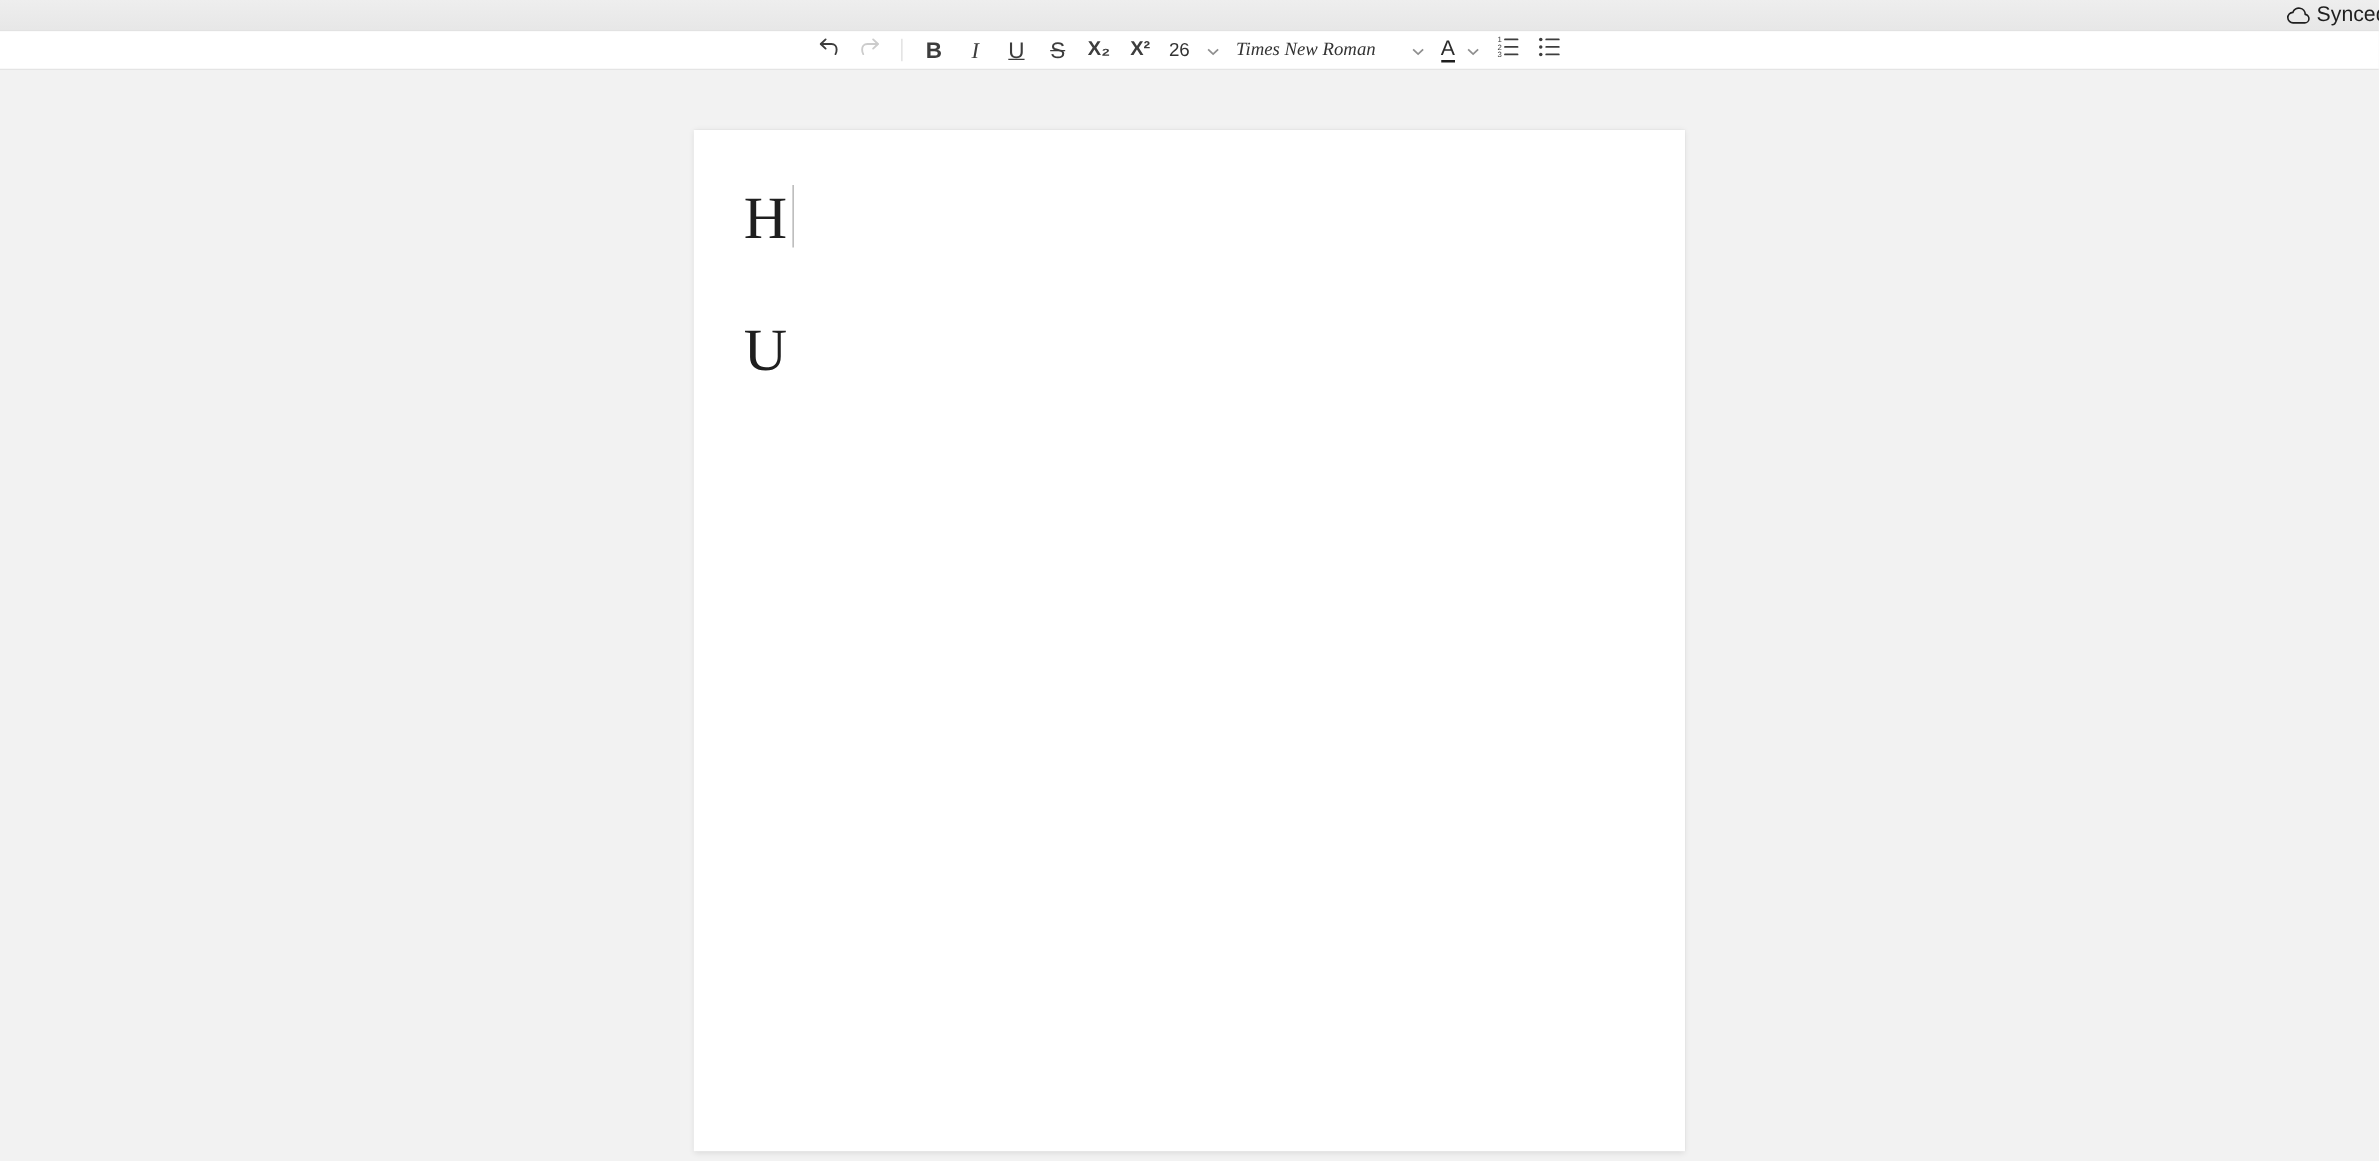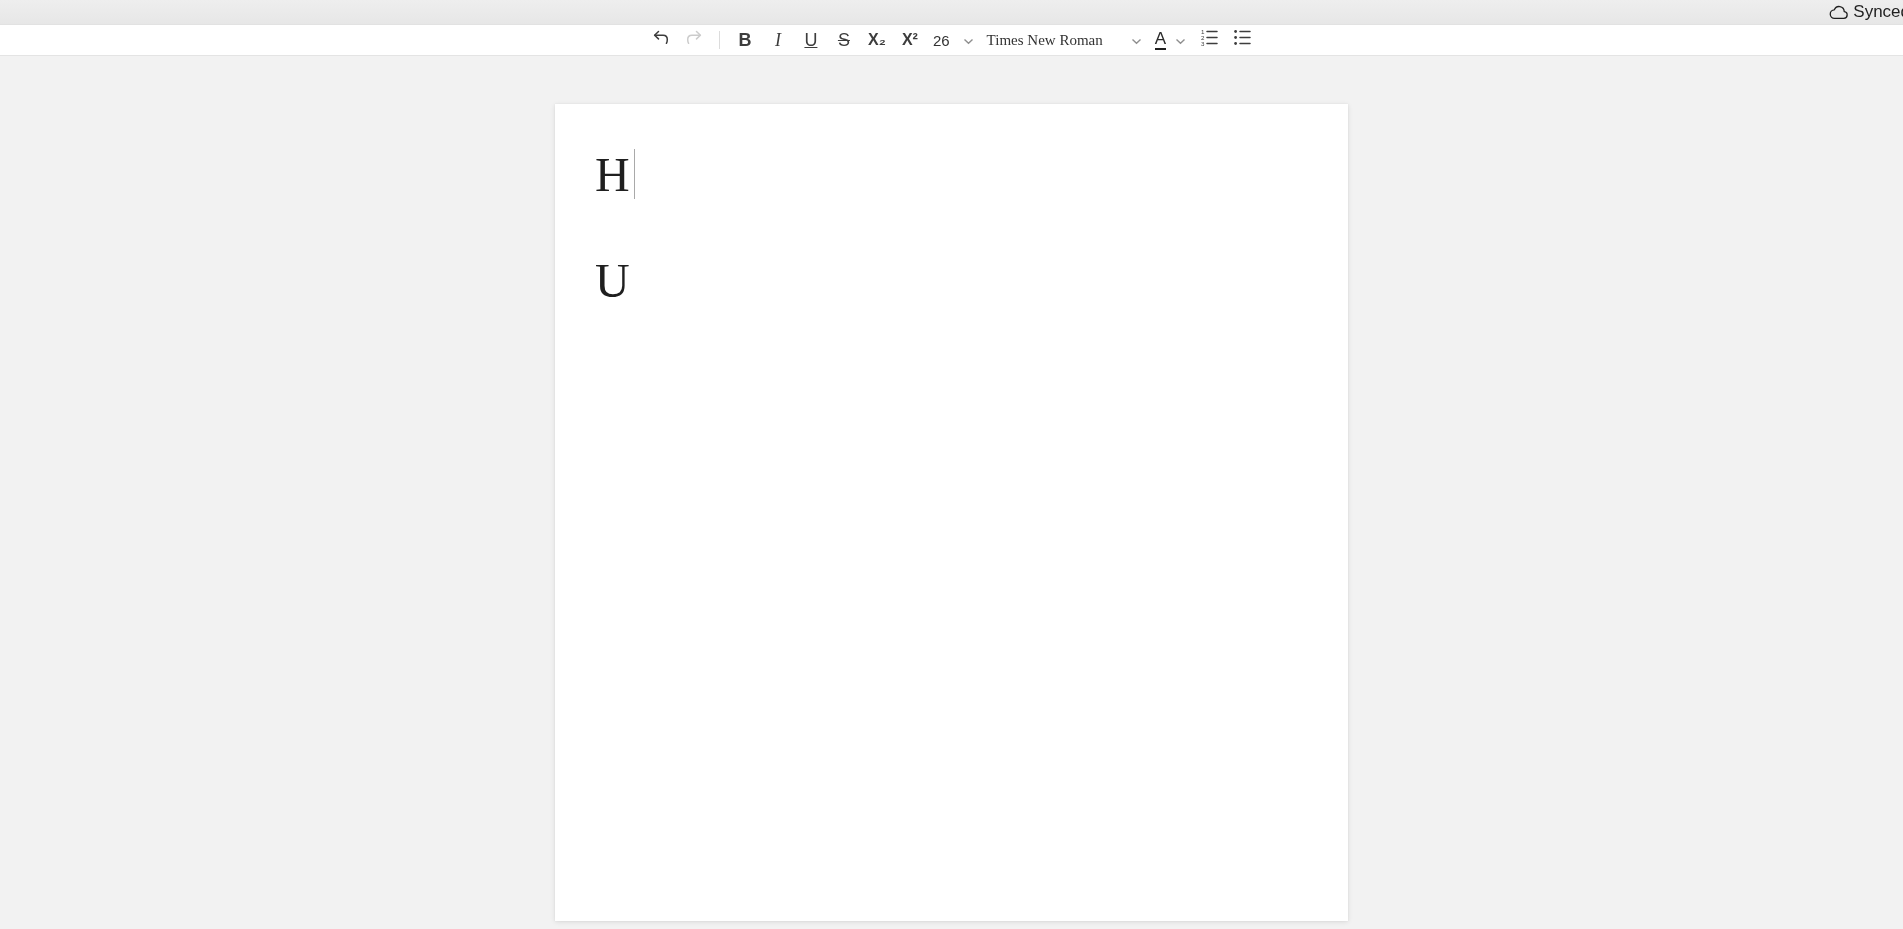--- a/index.html
+++ b/index.html
@@ -81,20 +81,21 @@
     background: transparent;
     border: none;
     padding: 0 2px;
   }
   .size-value { font-size: 15px; margin-right: 13px; }
   .font-value {
     font-family: "Liberation Serif", serif;
     font-size: 15px;
     margin-right: 28px;
     white-space: nowrap;
+    font-style: italic;
   }
   .color-a {
     display: inline-block;
     font-size: 17px;
     color: #2b2b2b;
     border-bottom: 2px solid #1f1f1f;
     line-height: 1.05;
     margin-right: 9px;
   }
   .chev { display: block; }

